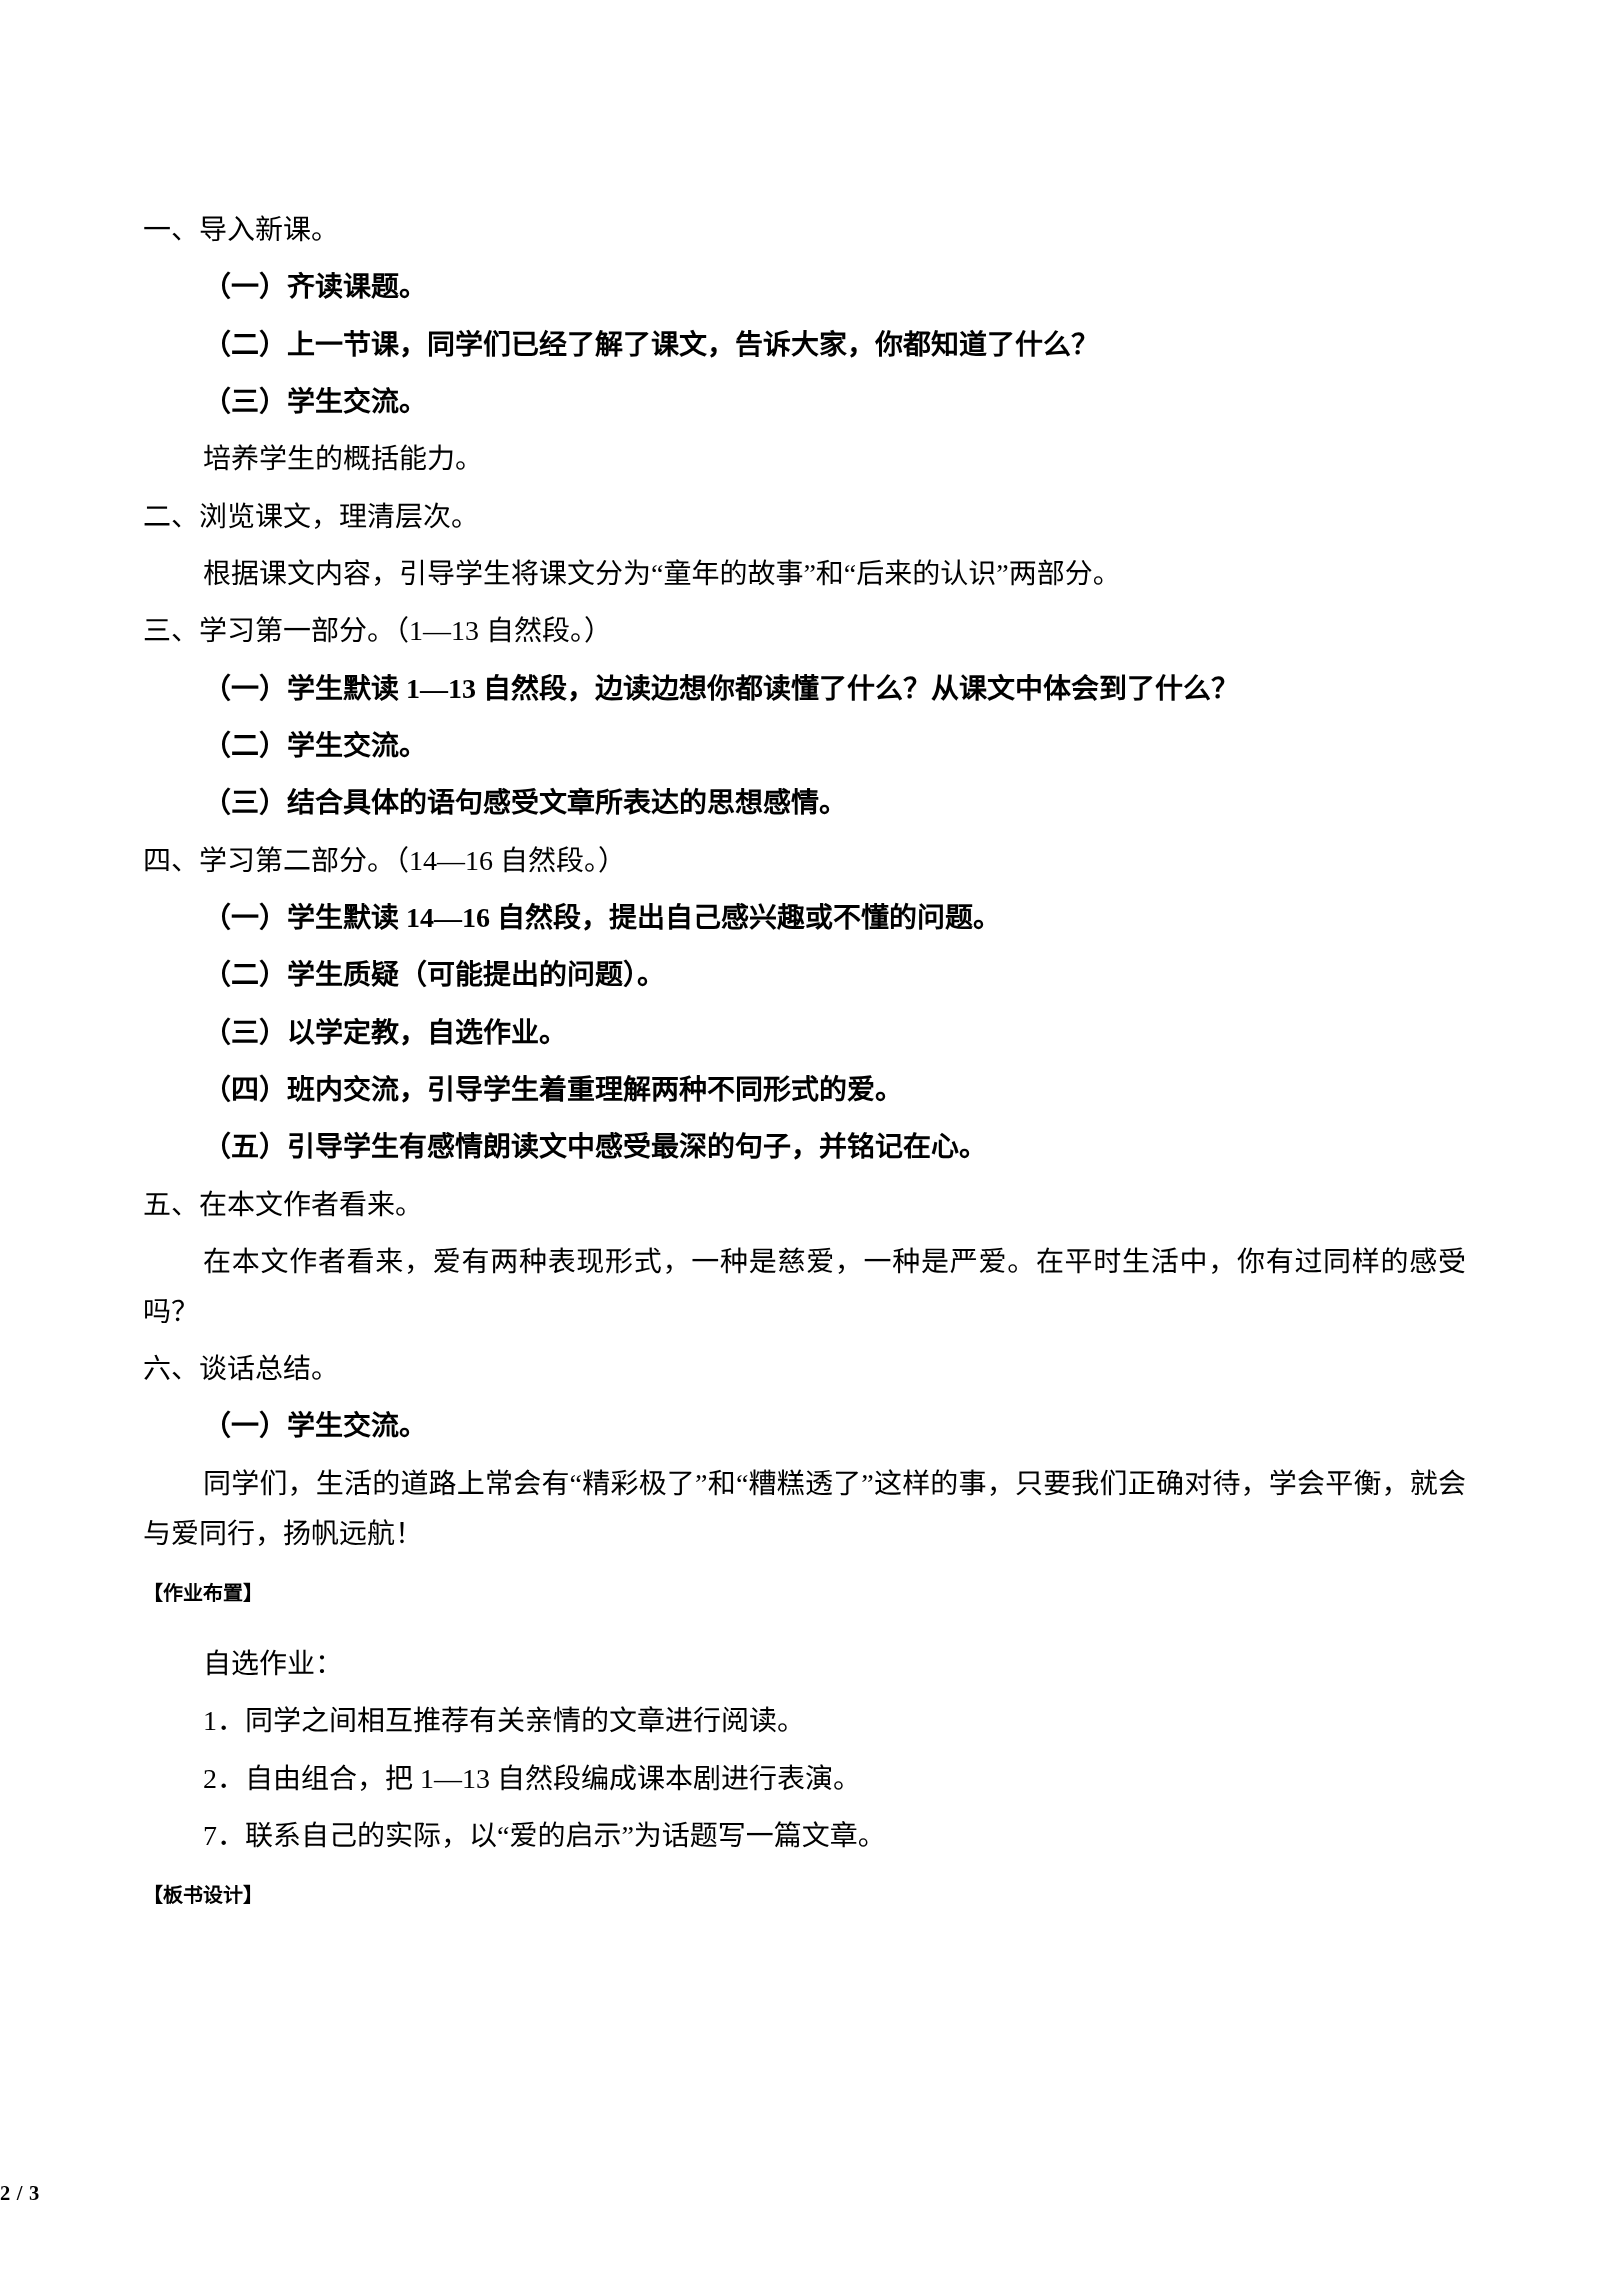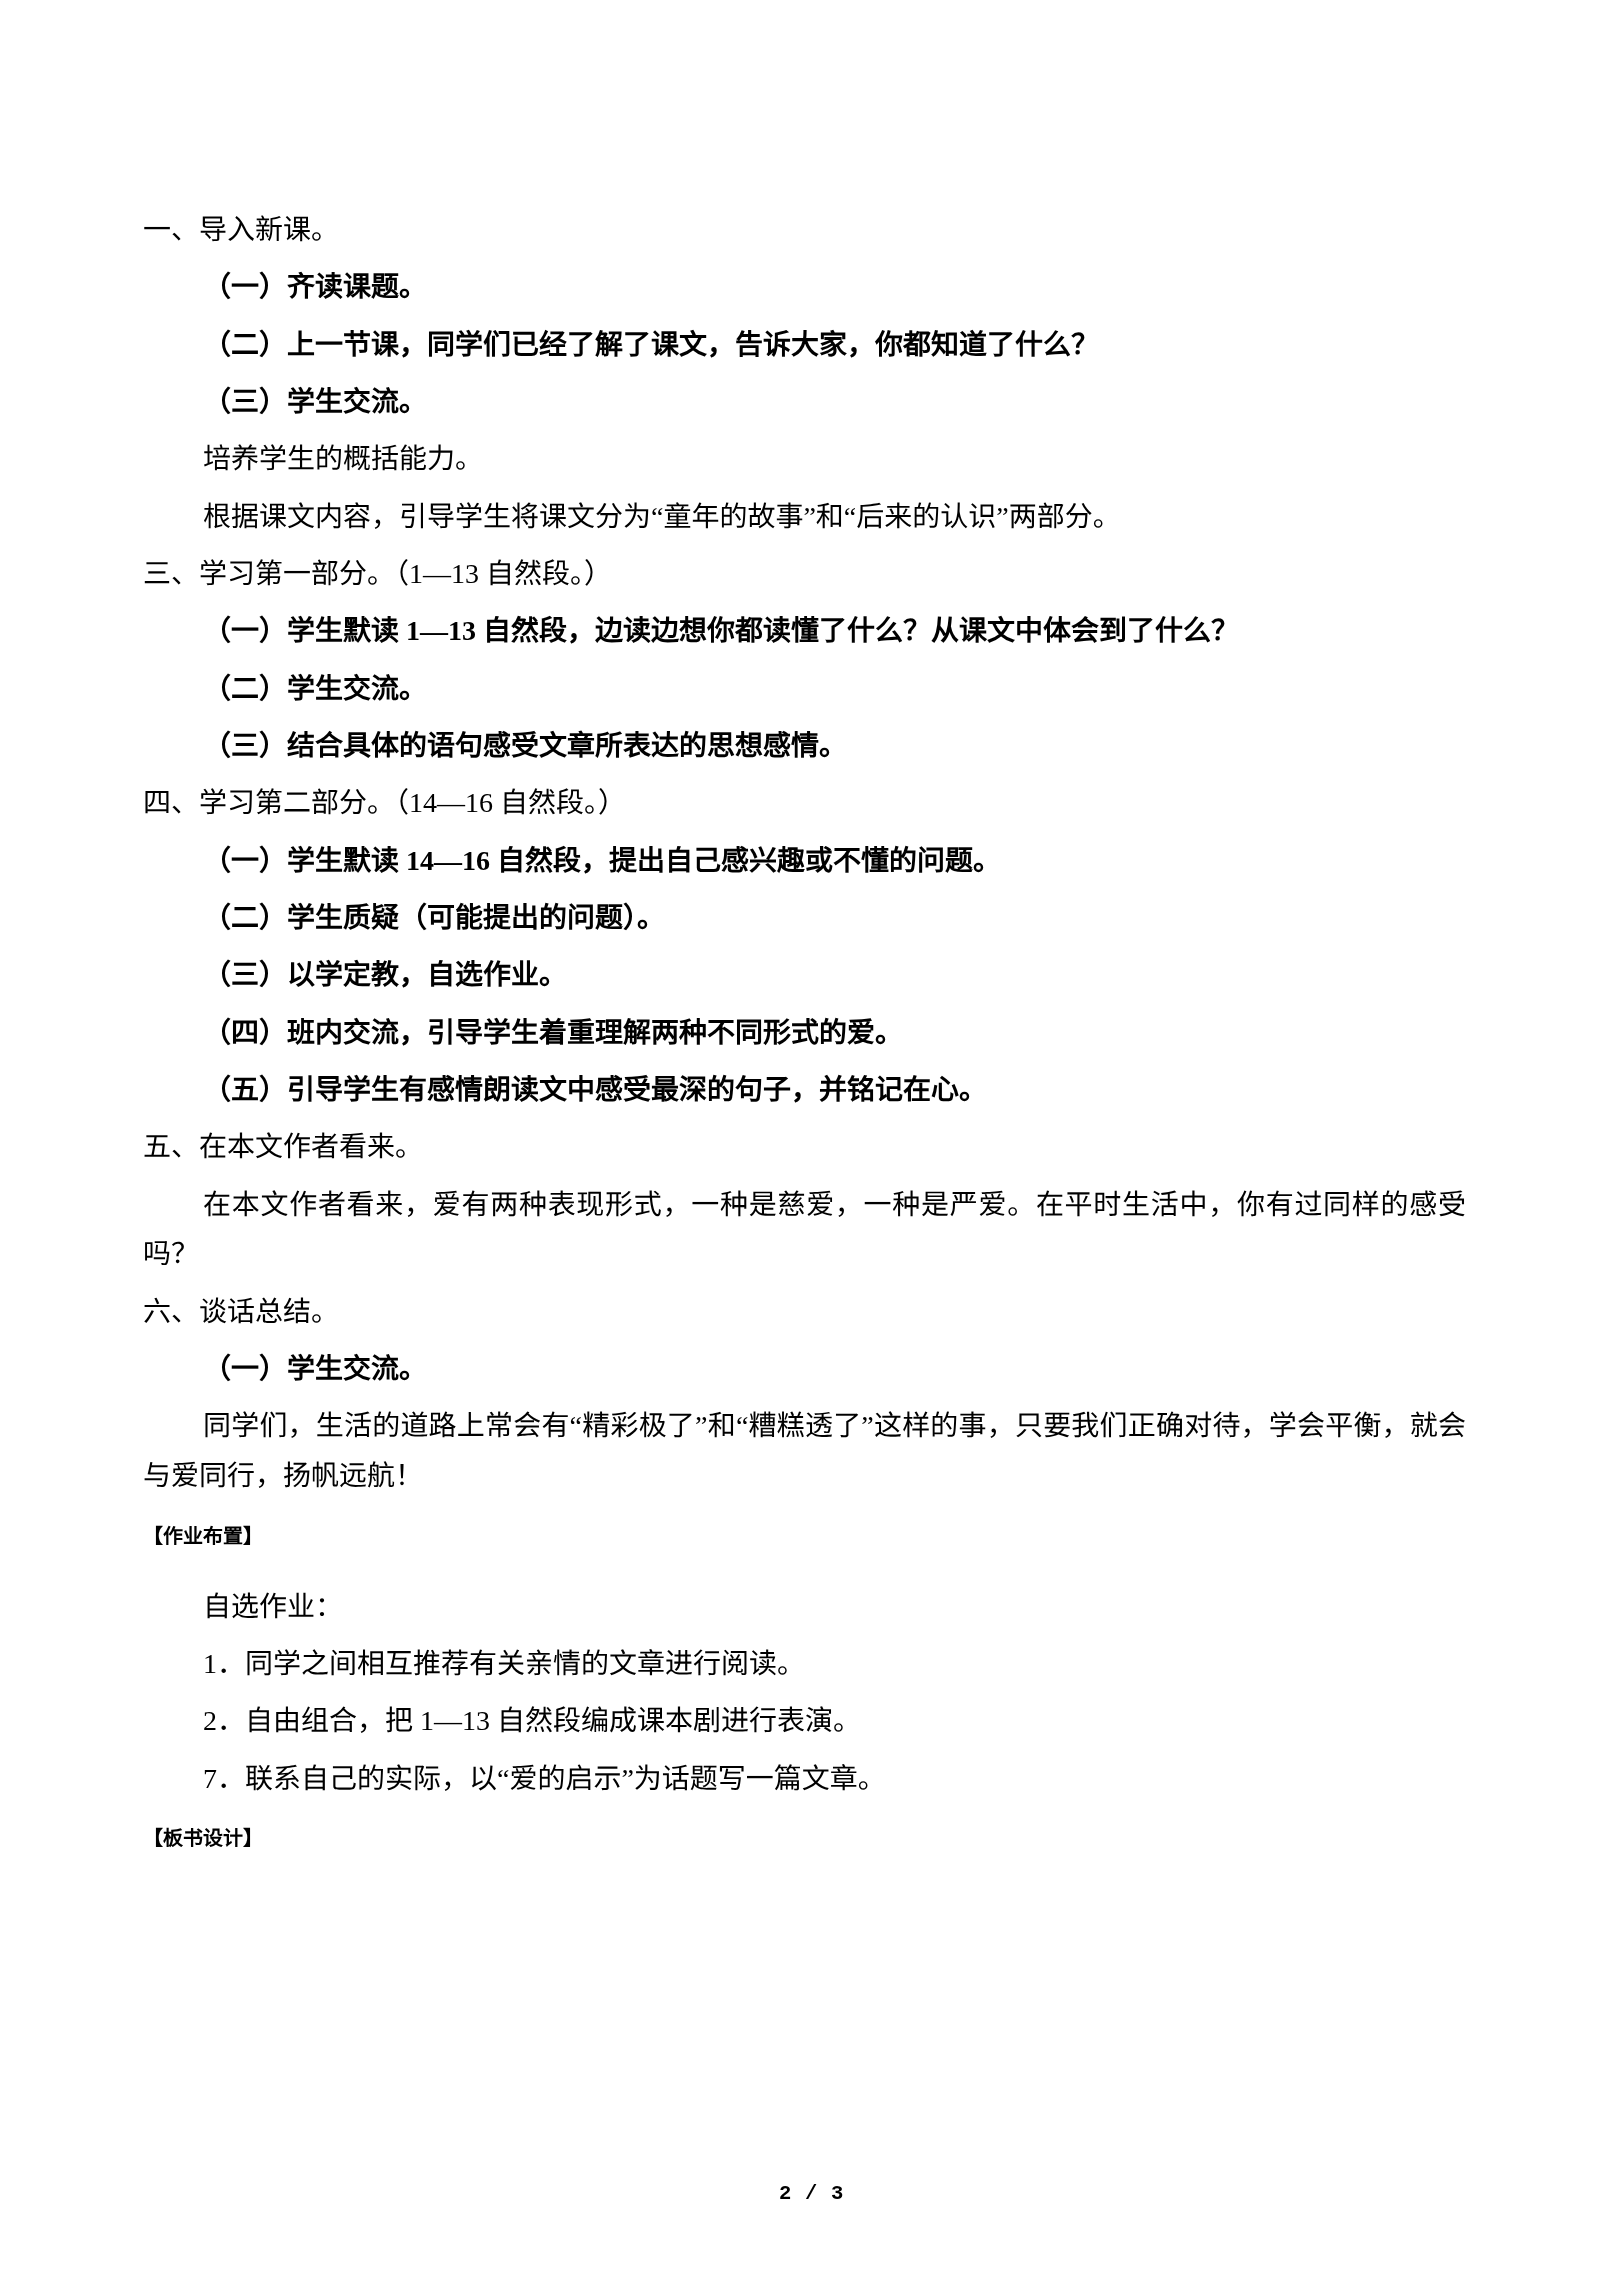--- a/index.html
+++ b/index.html
@@ -54,40 +54,41 @@
     font-size: 20px;
     margin: 17.7px 0 9.5px 0;
     letter-spacing: 0px;
   }
   .spacer-sm { height: 17.7px; }
   .footer {
     position: absolute;
     left: 0;
     right: 0;
     bottom: 90px;
-    text-align: center;
-    font-family: Liberation Mono, monospace;
+    text-align: left;
+    font-family: Liberation Serif, serif;
     font-weight: bold;
     font-size: 20.5px;
     color: #000;
     letter-spacing: 0.7px;
   }
 </style>
 </head>
 <body>
 
 <div class="page">
   <div class="doc-body">
 
     <p class="lvl1">一、导入新课。</p>
     <p class="lvl2">（一）齐读课题。</p>
     <p class="lvl2">（二）上一节课，同学们已经了解了课文，告诉大家，你都知道了什么？</p>
     <p class="lvl2">（三）学生交流。</p>
     <p class="indent2">培养学生的概括能力。</p>
 
+    <p class="lvl1">二、浏览课文，理清层次。</p>
     <p class="indent2">根据课文内容，引导学生将课文分为“童年的故事”和“后来的认识”两部分。</p>
 
     <p class="lvl1">三、学习第一部分。（1—13 自然段。）</p>
     <p class="lvl2">（一）学生默读 1—13 自然段，边读边想你都读懂了什么？从课文中体会到了什么？</p>
     <p class="lvl2">（二）学生交流。</p>
     <p class="lvl2">（三）结合具体的语句感受文章所表达的思想感情。</p>
 
     <p class="lvl1">四、学习第二部分。（14—16 自然段。）</p>
     <p class="lvl2">（一）学生默读 14—16 自然段，提出自己感兴趣或不懂的问题。</p>
     <p class="lvl2">（二）学生质疑（可能提出的问题）。</p>

